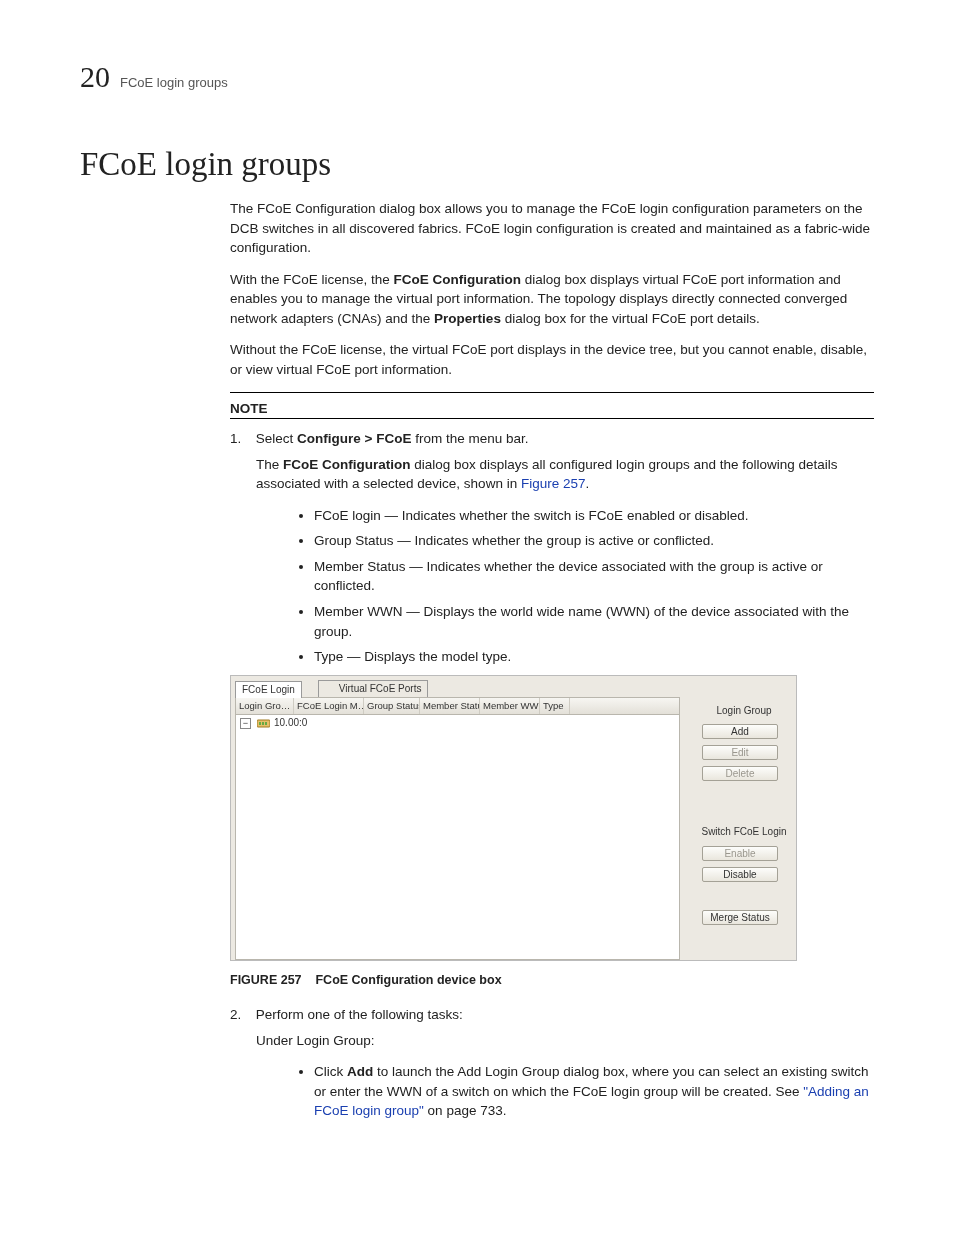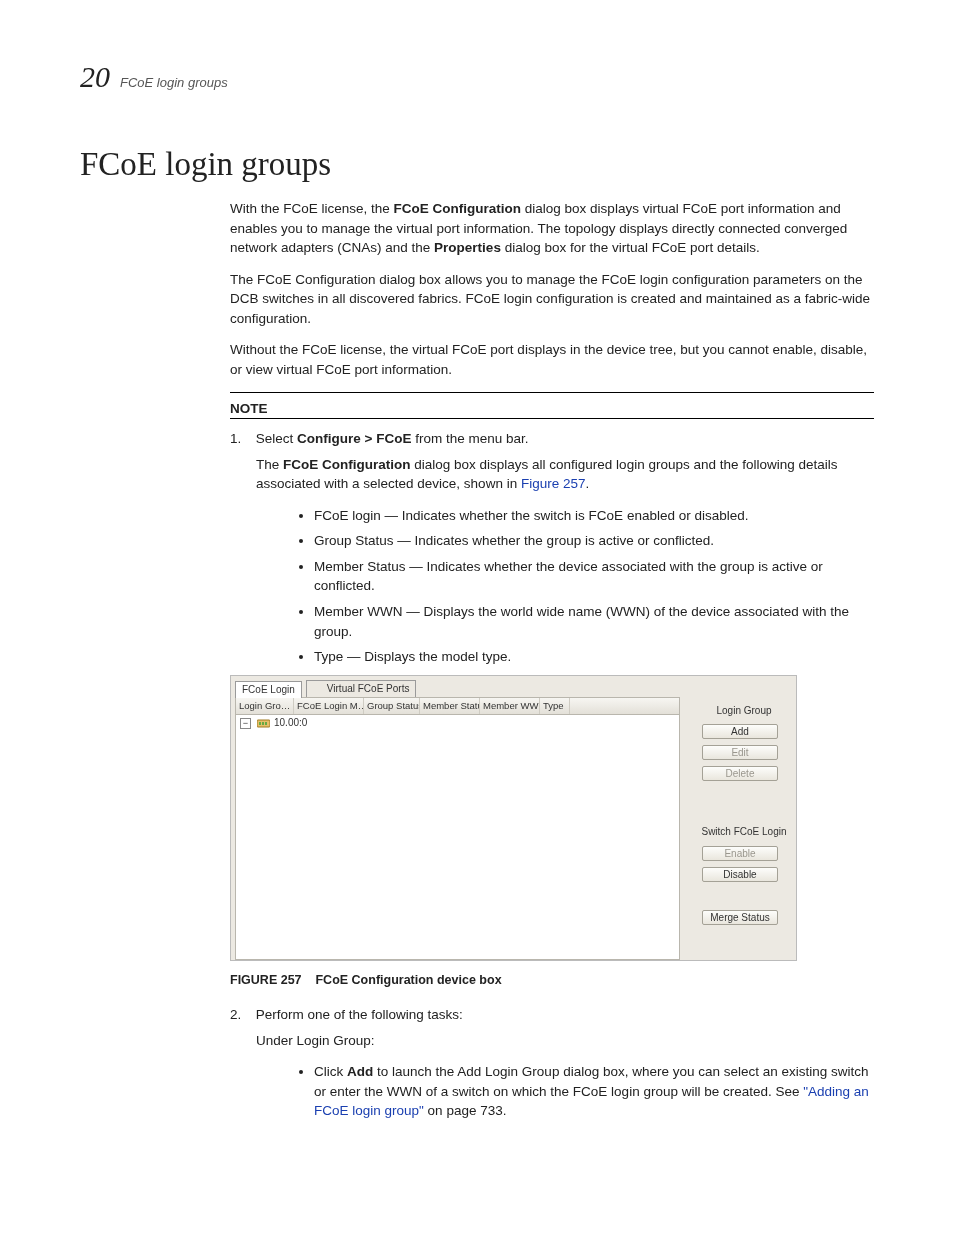--- a/index.html
+++ b/index.html
@@ -14,21 +14,20 @@
     height: 1235px;
     box-sizing: border-box;
     padding: 60px 80px 40px 80px;
     position: relative;
   }
   .running-head {
     display: flex;
     align-items: baseline;
     gap: 10px;
     margin-bottom: 52px;
-    font-style: italic;
   }
   .rh-num {
     font-size: 30px;
     font-weight: 400;
     font-family: Georgia, "Times New Roman", serif;
   }
   .rh-text {
     font-size: 13px;
     color: #555;
   }
@@ -76,21 +75,21 @@
   .dlg-left {
     flex: 1;
     padding: 4px 4px 0 4px;
   }
   .dlg-right {
     width: 112px;
     padding: 24px 8px 8px 8px;
     box-sizing: border-box;
     text-align: center;
   }
-  .tabs { display:flex; gap:4px; }
+  .tabs { display:flex; gap:16px; }
   .tab {
     border: 1px solid #9a9a9a;
     background: #fff;
     padding: 1px 6px;
     border-bottom: none;
     font-size: 10px;
     position: relative;
     top: 1px;
   }
   .tab.inactive {
@@ -164,25 +163,25 @@
 
   <div class="running-head">
     <span class="rh-num">20</span>
     <span class="rh-text">FCoE login groups</span>
   </div>
 
   <h1 class="section-title">FCoE login groups</h1>
 
   <div class="body-block">
 
+    <p class="para">The FCoE Configuration dialog box allows you to manage the FCoE login configuration parameters on the DCB switches in all discovered fabrics. FCoE login configuration is created and maintained as a fabric-wide configuration.</p>
+
     <p class="para">
       <span>With the FCoE license, the </span><span class="bold">FCoE Configuration</span><span> dialog box displays virtual FCoE port information and enables you to manage the virtual port information. The topology displays directly connected converged network adapters (CNAs) and the </span><span class="bold">Properties</span><span> dialog box for the virtual FCoE port details.</span>
     </p>
-
-    <p class="para">The FCoE Configuration dialog box allows you to manage the FCoE login configuration parameters on the DCB switches in all discovered fabrics. FCoE login configuration is created and maintained as a fabric-wide configuration.</p>
 
     <p class="para">Without the FCoE license, the virtual FCoE port displays in the device tree, but you cannot enable, disable, or view virtual FCoE port information.</p>
 
     <div class="note-rule-top"></div>
     <div class="note-head">NOTE</div>
     <div class="note-rule-bot"></div>
 
     <div class="ol-step">
       <span class="num">1.</span>
       <span>Select </span><span class="bold">Configure &gt; FCoE</span><span> from the menu bar.</span>

